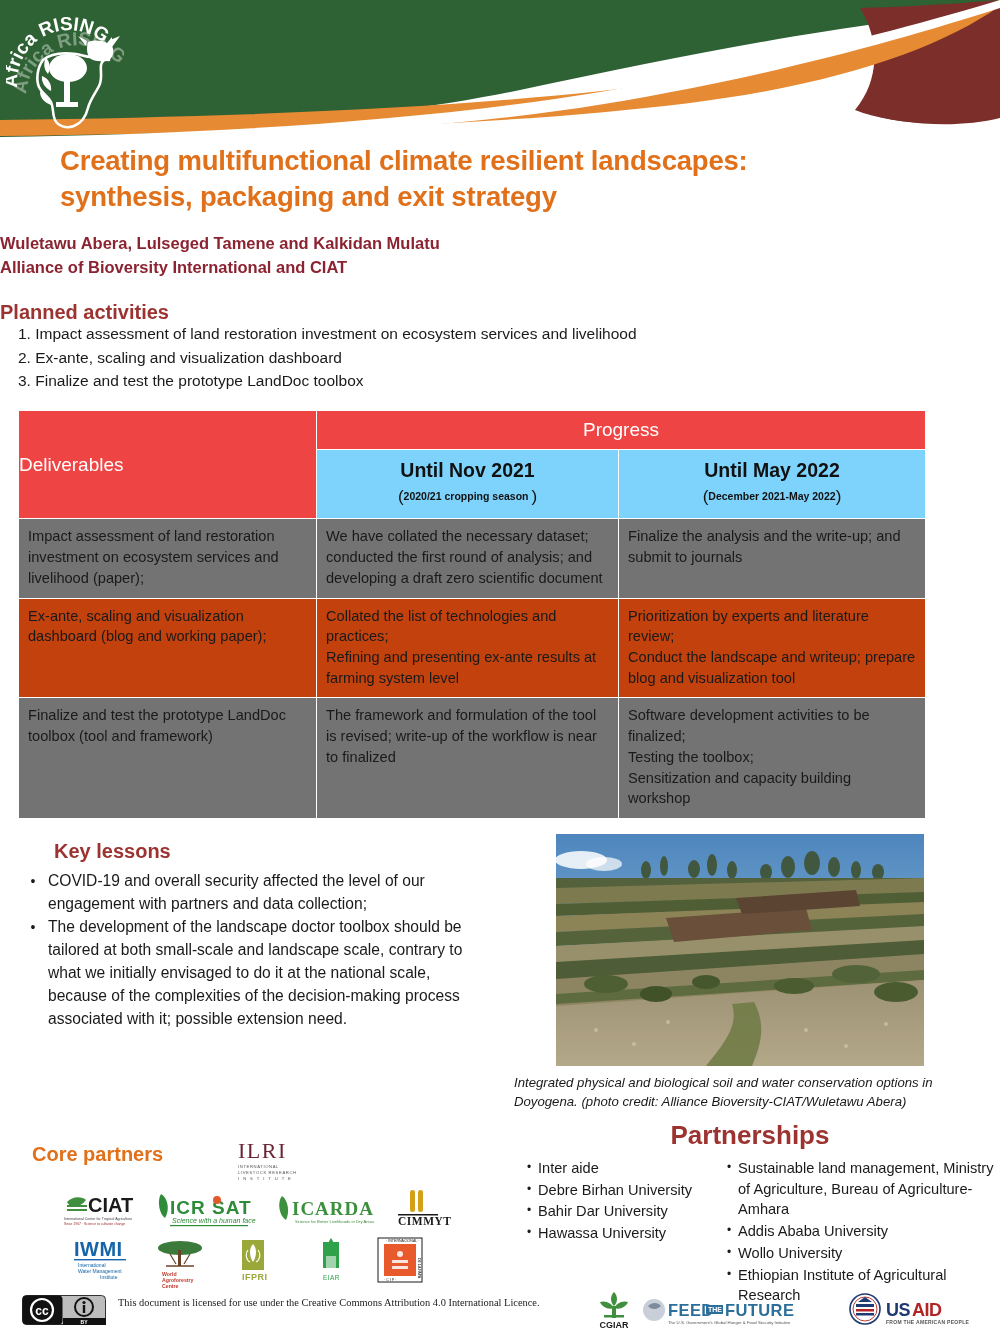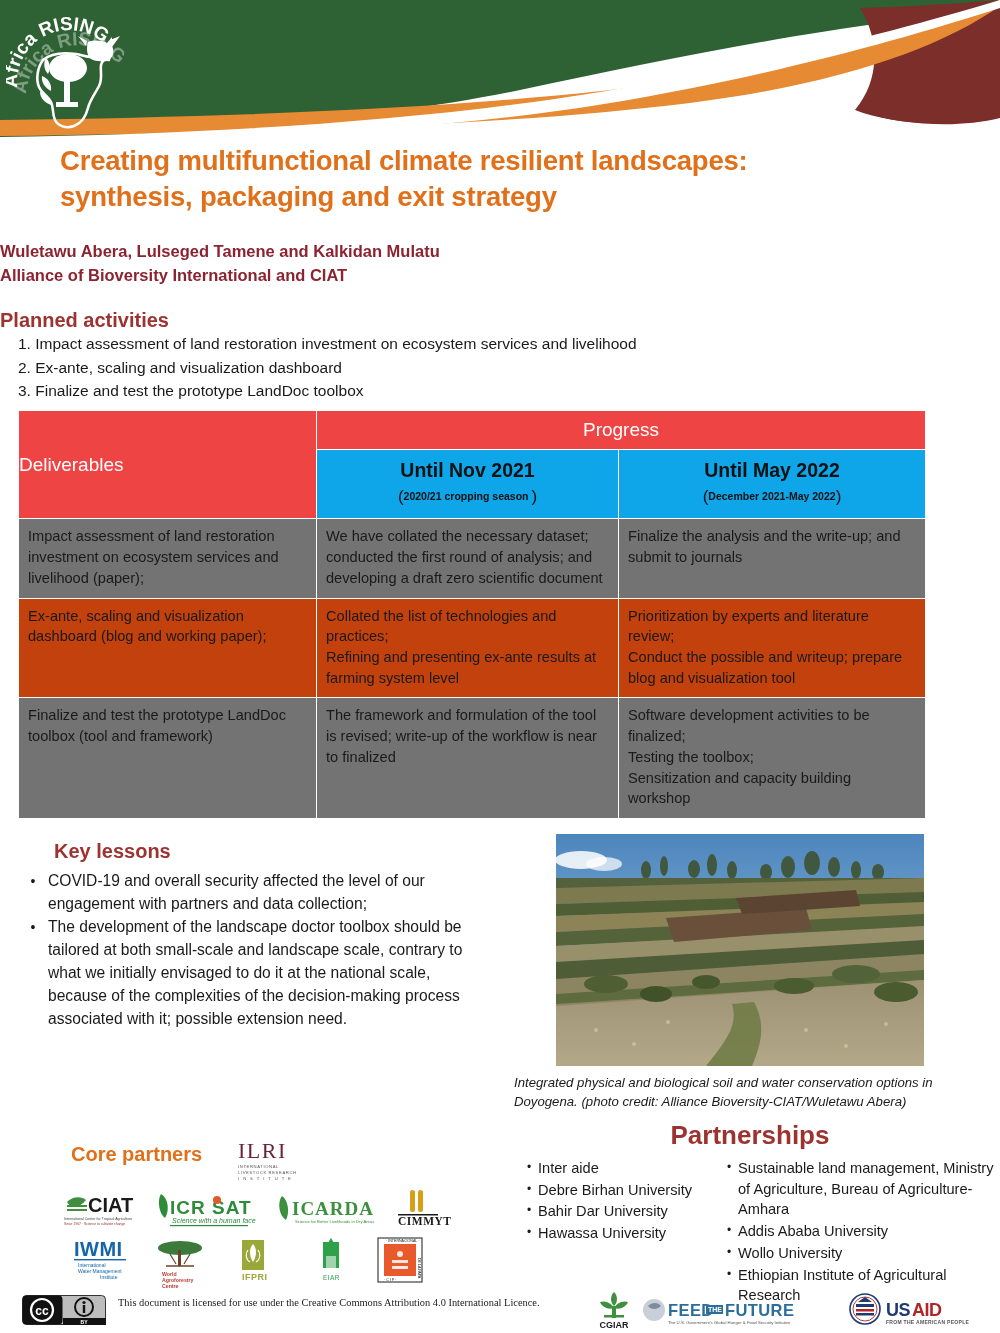--- a/index.html
+++ b/index.html
@@ -15,42 +15,42 @@
   .banner { position: absolute; left:0; top:0; width:1000px; height:145px; overflow:hidden; }
   .banner svg { display:block; }
   .logo-wrap { position:absolute; left:6px; top:4px; width:118px; height:128px; }
 
   
   .title-block { position:absolute; left:0; top:143px; width:836px; text-align:left; }
   .poster-title {
     color:#E1701A; font-weight:bold; font-size:27.5px; line-height:1.32;
     letter-spacing:-0.2px; padding:0 60px;
   }
-  .authors { color:#8B2331; font-weight:bold; font-size:16.5px; margin-top:24px; line-height:1.45; }
+  .authors { color:#8B2331; font-weight:bold; font-size:16.5px; margin-top:16px; line-height:1.45; }
   .affil   { color:#8B2331; font-weight:bold; font-size:16.5px; line-height:1.45; }
 
   .planned-head { color:#9C3330; font-weight:bold; font-size:20px; margin-top:22px; }
 
-  .planned-list { position:absolute; left:18px; top:332px; width:960px; }
+  .planned-list { position:absolute; left:18px; top:322px; width:960px; }
   .planned-list li { list-style:none; font-size:15.5px; color:#1a1a1a; line-height:1.52; }
 
   
   .tbl { position:absolute; left:18px; top:410px; width:907px; }
   .tbl table { border-collapse:collapse; width:100%; table-layout:fixed; }
   .tbl col.c1 { width:298px; }
   .tbl col.c2 { width:302px; }
   .tbl col.c3 { width:307px; }
   .th-orange {
     background:#ef4444; color:#ffffff; font-weight:normal; font-size:19px;
     padding:8px 0; border:1.5px solid #ffffff; vertical-align:middle;
   }
   .th-deliv { text-align:left; }
   .th-prog  { text-align:center; }
   .th-sub {
-    background:#0ea5e9; color:#111; text-align:center;
+    background:#7dd3fc; color:#111; text-align:center;
     border:1.5px solid #ffffff; padding:9px 6px 11px;
     vertical-align:middle;
   }
   .th-sub .big { font-weight:bold; font-size:19.5px; display:block; line-height:1.2; }
   .th-sub .small { font-size:10.5px; font-weight:bold; display:block; margin-top:5px; }
   .th-sub .small .paren { font-size:17px; vertical-align:-2px; font-weight:normal; }
   .td-cell {
     font-size:14.6px; line-height:1.42; color:#1a1a1a;
     padding:7px 9px 9px; vertical-align:top; border:1.5px solid #ffffff;
   }
@@ -70,21 +70,21 @@
   .photo-wrap { position:absolute; left:556px; top:834px; width:368px; height:232px; }
   .photo { width:100%; height:100%; display:block; }
   .photo-cap {
     position:absolute; left:514px; top:1074px; width:456px;
     font-size:13.2px; font-style:italic; line-height:1.42; color:#1a1a1a;
   }
 
   
   .core-head {
     position:absolute; left:32px; top:1143px;
-    color:#E1701A; font-weight:bold; font-size:20px;margin-left:39px;
+    color:#E1701A; font-weight:bold; font-size:20px;
   }
   .logo-grid { position:absolute; left:20px; top:1130px; width:440px; }
 
   
   .part-head {
     position:absolute; left:500px; top:1120px; width:500px; text-align:center;
     color:#9C3330; font-weight:bold; font-size:26px;
   }
   .part-cols { position:absolute; left:520px; top:1158px; width:480px; display:flex; gap:10px; }
   .part-col { }
@@ -198,21 +198,21 @@
         <td class="td-cell">Finalize the analysis and the write-up; and submit to journals</td>
       </tr>
       <tr class="row-b">
         <td class="td-cell">Ex-ante, scaling and visualization dashboard (blog and working paper);</td>
         <td class="td-cell cell-lines">
           <div>Collated the list of technologies and practices;</div>
           <div>Refining and presenting ex-ante results at farming system level</div>
         </td>
         <td class="td-cell cell-lines">
           <div>Prioritization by experts and literature review;</div>
-          <div>Conduct the possible and writeup; prepare blog and visualization tool</div>
+          <div>Conduct the landscape and writeup; prepare blog and visualization tool</div>
         </td>
       </tr>
       <tr class="row-a">
         <td class="td-cell">Finalize and test the prototype LandDoc toolbox (tool and framework)</td>
         <td class="td-cell">The framework and formulation of the tool is revised; write-up of the workflow is near to finalized</td>
         <td class="td-cell cell-lines">
           <div>Software development activities to be finalized;</div>
           <div>Testing the toolbox;</div>
           <div>Sensitization and capacity building workshop</div>
         </td>

